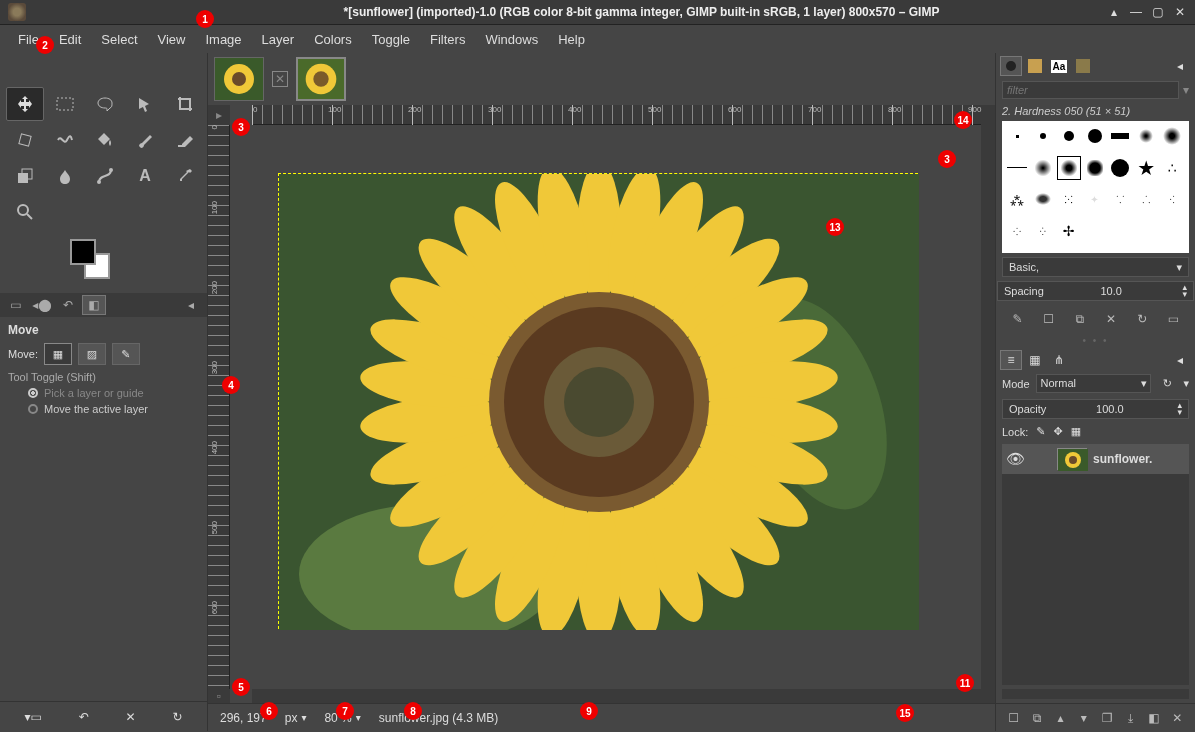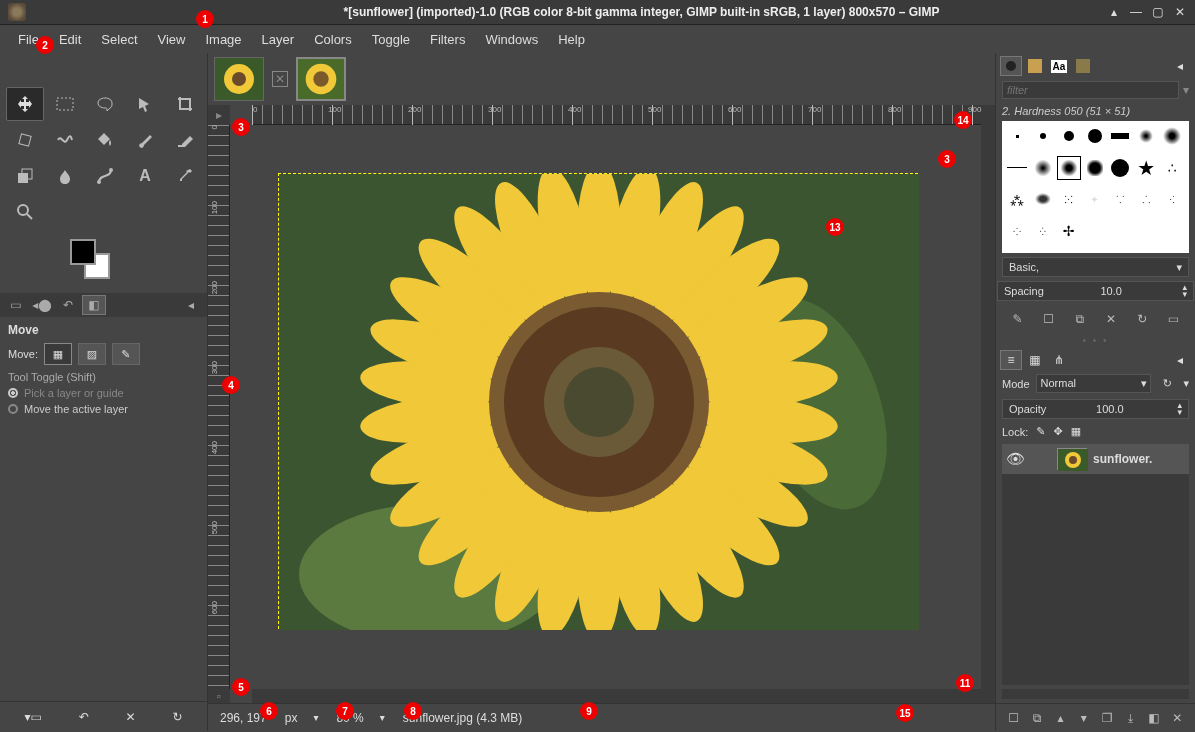--- a/index.html
+++ b/index.html
@@ -19,41 +19,41 @@
 .fgbg .fg { position: absolute; width: 26px; height: 26px; background: #000; border: 2px solid #999; top: 0; left: 0; }
 .fgbg .bg { position: absolute; width: 26px; height: 26px; background: #fff; border: 2px solid #999; top: 14px; left: 14px; }
 .dock-tabs { height: 24px; background: #3a3a3a; display: flex; align-items: center; padding: 0 4px; gap: 2px; }
 .dock-tab { width: 24px; height: 20px; display: flex; align-items: center; justify-content: center; color: #aaa; cursor: pointer; }
 .dock-tab.active { background: #555; border: 1px solid #777; }
 .tool-opts { padding: 6px 8px; font-size: 11px; }
 .tool-opts h4 { font-size: 12px; font-weight: bold; margin-bottom: 6px; }
 .tool-opts .row { display: flex; align-items: center; gap: 6px; margin-bottom: 6px; }
 .opt-btn { width: 28px; height: 22px; background: #555; border: 1px solid #666; display: flex; align-items: center; justify-content: center; cursor: pointer; }
 .opt-btn.on { background: #3a3a3a; border: 1px solid #888; }
-.radio-row { display: flex; align-items: center; gap: 6px; margin: 4px 0 4px 0; color: #888; }
+.radio-row { display: flex; align-items: center; gap: 6px; margin: 4px 0 4px 20px; color: #888; }
 .radio-row .radio { width: 10px; height: 10px; border-radius: 50%; border: 2px solid #888; }
 .radio-row .radio.sel { background: radial-gradient(circle, #ccc 40%, transparent 45%); border-color: #ccc; }
 .toolbox-foot { margin-top: auto; height: 30px; display: flex; align-items: center; justify-content: space-around; padding: 0 6px; border-top: 1px solid #333; }
 .canvas-area { flex: 1; display: flex; flex-direction: column; background: #454545; position: relative; }
 .thumb-row { height: 52px; display: flex; align-items: center; padding: 4px 6px; gap: 8px; }
 .thumb { width: 50px; height: 44px; background: #333; border: 1px solid #666; display: flex; align-items: center; justify-content: center; overflow: hidden; }
 .thumb.sel { border: 2px solid #888; }
 .ruler-h { height: 20px; background: #3a3a3a; margin-left: 22px; position: relative; background-image: repeating-linear-gradient(90deg, #888 0, #888 1px, transparent 1px, transparent 10px); border-bottom: 1px solid #222; }
 .ruler-h::before { content:""; position:absolute; left:0; right:0; top:0; height:20px; background-image: repeating-linear-gradient(90deg, #bbb 0, #bbb 1px, transparent 1px, transparent 80px); }
 .ruler-h .lbl { position: absolute; top: 0; font-size: 8px; color: #bbb; }
 .canv-row { flex: 1; display: flex; position: relative; }
 .ruler-v { width: 22px; background: #3a3a3a; background-image: repeating-linear-gradient(180deg, #888 0, #888 1px, transparent 1px, transparent 10px); border-right: 1px solid #222; position: relative; }
 .ruler-v .lbl { position: absolute; left: 2px; font-size: 8px; color: #bbb; writing-mode: vertical-rl; transform: rotate(180deg); }
 .viewport { flex: 1; background: #454545; position: relative; overflow: hidden; }
 .img-frame { position: absolute; left: 48px; top: 48px; width: 640px; height: 456px; border: 1px dashed #ff0; }
 .scrollbar-v { width: 14px; background: #3a3a3a; position: relative; }
 .scrollbar-h { height: 14px; background: #3a3a3a; margin-left: 22px; }
 .status { height: 28px; display: flex; align-items: center; padding: 0 6px; gap: 6px; font-size: 12px; border-top: 1px solid #333; }
 .status .seg { padding: 2px 6px; }
-.status .sel { display: flex; align-items: center; gap: 16px; }
+.status .sel { display: flex; align-items: center; gap: 4px; }
 .status .chev { font-size: 10px; }
 .right-dock { width: 200px; background: #454545; border-left: 1px solid #333; display: flex; flex-direction: column; }
 .rd-tabs { height: 26px; display: flex; align-items: center; padding: 0 4px; gap: 2px; }
 .rd-tab { width: 22px; height: 20px; display: flex; align-items: center; justify-content: center; border: 1px solid transparent; cursor: pointer; }
 .rd-tab.active { background: #555; border-color: #777; }
 .filter-row { height: 22px; display: flex; align-items: center; padding: 0 6px; }
 .filter-row input { flex: 1; background: #3a3a3a; border: 1px solid #555; color: #888; padding: 2px 4px; font-size: 11px; font-style: italic; }
 .brush-name { padding: 4px 6px; font-size: 11px; font-style: italic; color: #ccc; }
 .brush-grid { margin: 0 6px; background: #fff; height: 132px; padding: 4px; display: grid; grid-template-columns: repeat(7, 1fr); gap: 2px; }
 .br { width: 22px; height: 22px; display: flex; align-items: center; justify-content: center; position: relative; }

